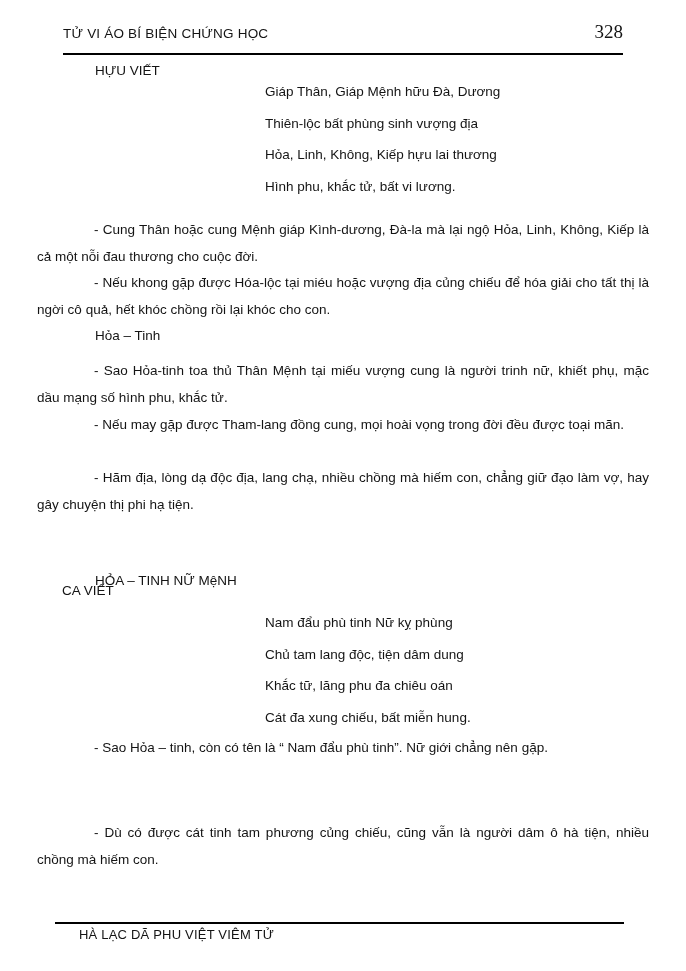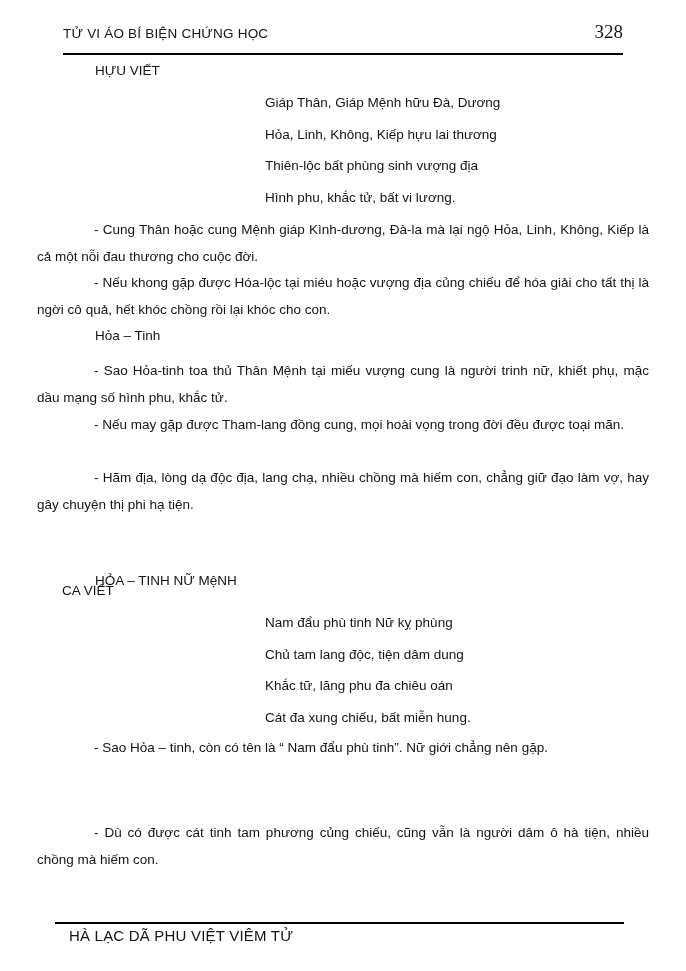--- a/index.html
+++ b/index.html
@@ -32,39 +32,39 @@
     position:absolute;left:37px;width:612px;
     font-size:13.5px;line-height:27px;
     text-align:justify;text-indent:57px;
   }
   .footer{
     position:absolute;left:55px;right:62px;top:922px;
     border-top:2px solid #000;
     padding-top:3px;
   }
   .footer .ftext{
-    font-size:15px;letter-spacing:.2px;margin-left:14px;white-space:nowrap;
+    font-size:13px;letter-spacing:.2px;margin-left:24px;white-space:nowrap;
   }
 </style>
 </head>
 <body>
 
 <div class="page">
 
   <div class="header">
     <span class="title">TỬ VI ÁO BÍ BIỆN CHỨNG HỌC</span>
     <span class="pagenum">328</span>
   </div>
 
   <div class="h-bold" style="left:95px;top:63px">HỰU VIẾT</div>
 
-  <div class="verse" style="top:87px">
+  <div class="verse" style="top:76px">
     <div>Giáp Thân, Giáp Mệnh hữu Đà, Dương</div>
+    <div>Thiên-lộc bất phùng sinh vượng địa</div>
     <div>Hỏa, Linh, Không, Kiếp hựu lai thương</div>
-    <div>Thiên-lộc bất phùng sinh vượng địa</div>
     <div>Hình phu, khắc tử, bất vi lương.</div>
   </div>
 
   <div class="para" style="top:216px">- Cung Thân hoặc cung Mệnh giáp Kình-dương, Đà-la mà lại ngộ Hỏa, Linh, Không, Kiếp là cả một nỗi đau thương cho cuộc đời.</div>
   <div class="para" style="top:269px">- Nếu khong gặp được Hóa-lộc tại miéu hoặc vượng địa củng chiếu để hóa giải cho tất thị là ngời cô quả, hết khóc chồng rồi lại khóc cho con.</div>
 
   <div class="h-bold" style="left:95px;top:328px">Hỏa – Tinh</div>
 
   <div class="para" style="top:357px">- Sao Hỏa-tinh toa thủ Thân Mệnh tại miếu vượng cung là người trinh nữ, khiết phụ, mặc dầu mạng số hình phu, khắc tử.</div>
   <div class="para" style="top:411px">- Nếu may gặp được Tham-lang đồng cung, mọi hoài vọng trong đời đều được toại mãn.</div>

